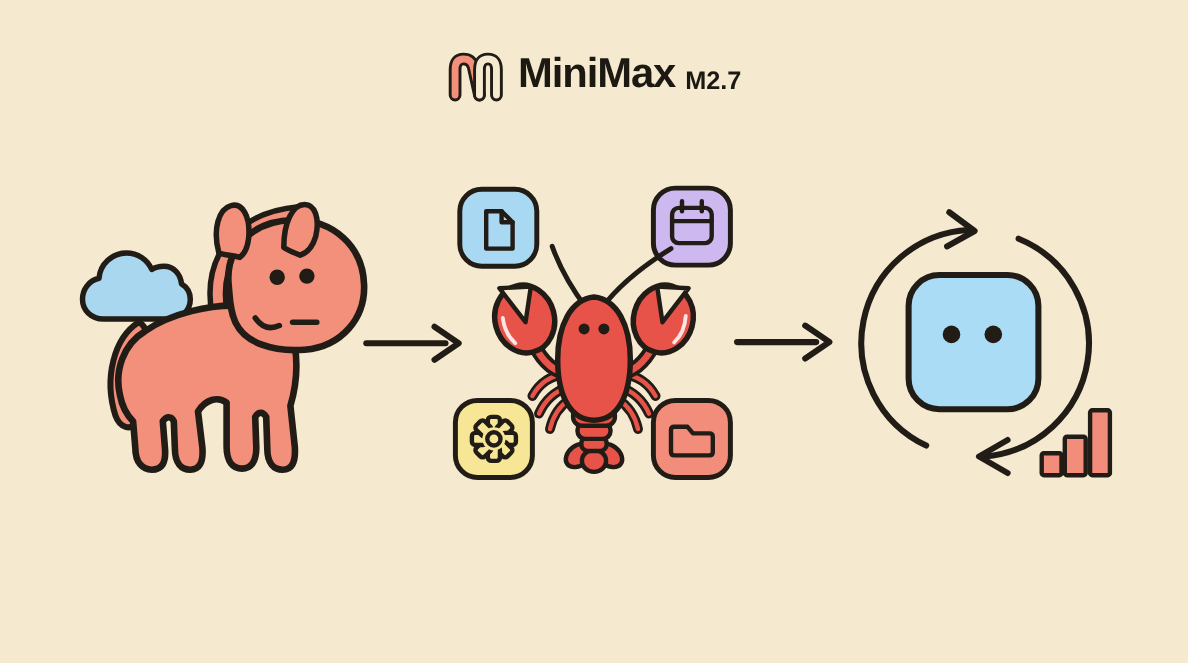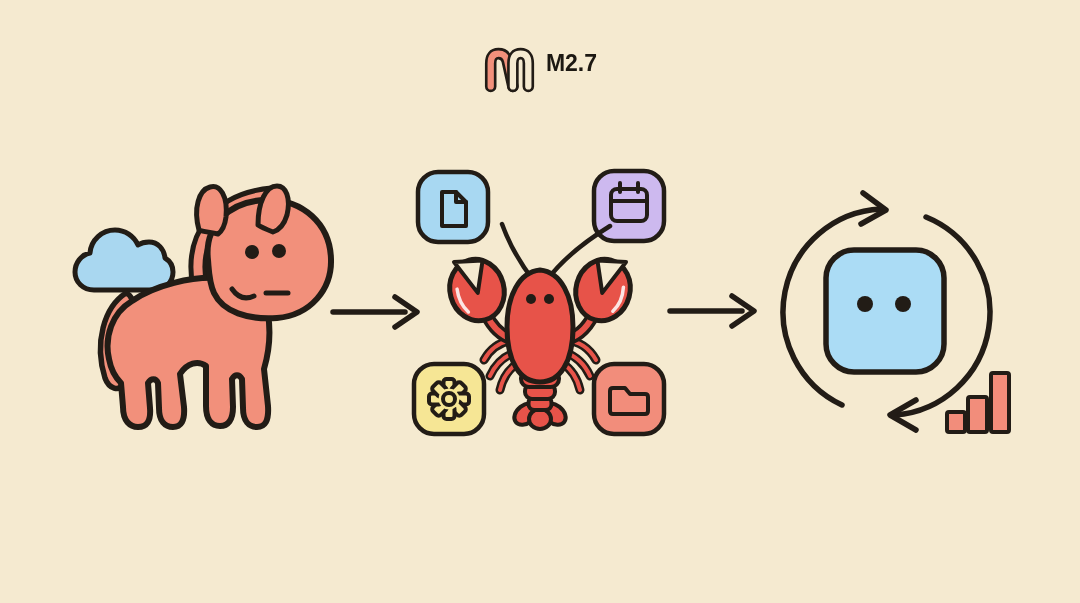--- a/index.html
+++ b/index.html
@@ -1,21 +1,21 @@
 <!DOCTYPE html>
 <html style="--bg: #f5ead0; --ink: #221c16; --text: #1c1812; --salmon: #f2907b; --cloud-blue: #a9d7f0; --icon-blue: #a8d8f2; --icon-purple: #cdb9ef; --icon-yellow: #f6e695; --coral: #f28d7b; --lobster-red: #e75349; --robot-blue: #abdcf5; --highlight: #ffffff;"><head>
 <meta charset="utf-8">
 <style>
   html,body{margin:0;padding:0;}
   body{background:var(--bg,#f5ead0);font-family:"Liberation Sans",sans-serif;}
   .canvas{position:relative;width:1080px;height:603px;background:var(--bg,#f5ead0);overflow:hidden;}
   .logo{position:absolute;top:44px;left:0;right:0;display:flex;justify-content:center;align-items:flex-start;gap:11px;}
   .logo svg{margin-top:2px;}
   .brand{font-size:38px;font-weight:700;color:var(--text,#1c1812);letter-spacing:-1px;line-height:46px;}
-  .version{font-size:23px;font-weight:700;color:var(--text,#1c1812);margin-top:6px;margin-left:-2px;}
+  .version{font-size:23px;font-weight:700;color:var(--text,#1c1812);margin-top:16px;margin-left:-2px;}
   .scene{position:absolute;left:0;top:0;}
   
   .ink-stroke{stroke:var(--ink,#221c16);fill:none;stroke-linecap:round;stroke-linejoin:round;}
   .fill-salmon{fill:var(--salmon,#f2907b);stroke:var(--ink,#221c16);stroke-linejoin:round;}
   .fill-cloud{fill:var(--cloud-blue,#a9d7f0);stroke:var(--ink,#221c16);stroke-linejoin:round;}
   .fill-red{fill:var(--lobster-red,#e75349);stroke:var(--ink,#221c16);stroke-linejoin:round;}
   .fill-blue{fill:var(--icon-blue,#a8d8f2);stroke:var(--ink,#221c16);stroke-linejoin:round;}
   .fill-purple{fill:var(--icon-purple,#cdb9ef);stroke:var(--ink,#221c16);stroke-linejoin:round;}
   .fill-yellow{fill:var(--icon-yellow,#f6e695);stroke:var(--ink,#221c16);stroke-linejoin:round;}
   .fill-coral{fill:var(--coral,#f28d7b);stroke:var(--ink,#221c16);stroke-linejoin:round;}
@@ -34,20 +34,21 @@
 
   <header class="logo">
     <svg width="54" height="50" viewBox="0 0 56 50">
       <g stroke-linecap="round" stroke-linejoin="round" fill="none">
         <path class="ink-stroke" stroke-width="12" d="M8 41 L8 17 Q8 7 16 7 Q23 7 25 14 L31 41"></path>
         <path class="salmon-stroke" stroke-width="6.5" d="M8 41 L8 17 Q8 7 16 7 Q23 7 25 14 L31 41"></path>
         <path class="ink-stroke" stroke-width="12" d="M31 41 L31 17 Q31 7 39 7 Q47 7 47 17 L47 41"></path>
         <path class="cream-stroke" stroke-width="6.5" d="M31 41 L31 17 Q31 7 39 7 Q47 7 47 17 L47 41"></path>
       </g>
     </svg>
+    <span class="brand">MiniMax</span>
     <span class="version">M2.7</span>
   </header>
 
   <svg class="scene" width="1080" height="603" viewBox="0 0 1080 603">
 
     <g>
       <path class="fill-cloud" stroke-width="5" d="M94 290 C83 290 75 282 75 272 C75 263 81 255 90 253 C91 240 102 230 115 230
            C125 230 134 236 138 245 C141 243 145 242 149 242 C158 242 164 249 165 258
            C170 261 173 266 173 272 C173 282 165 290 155 290 Z"></path>
     </g>

